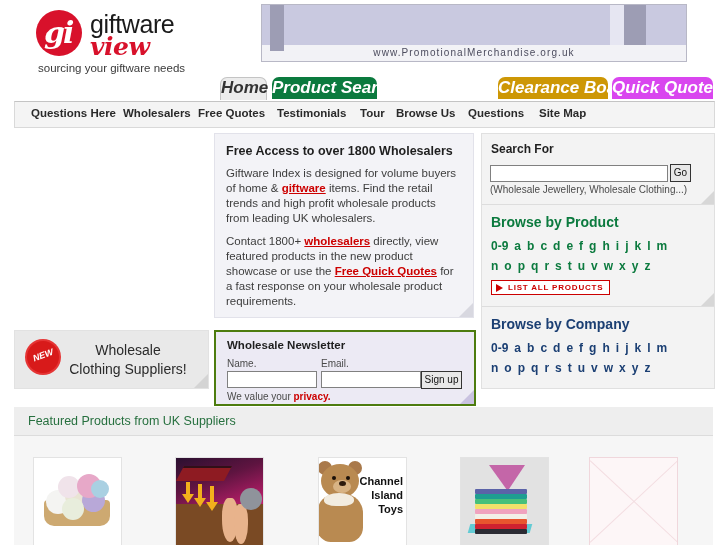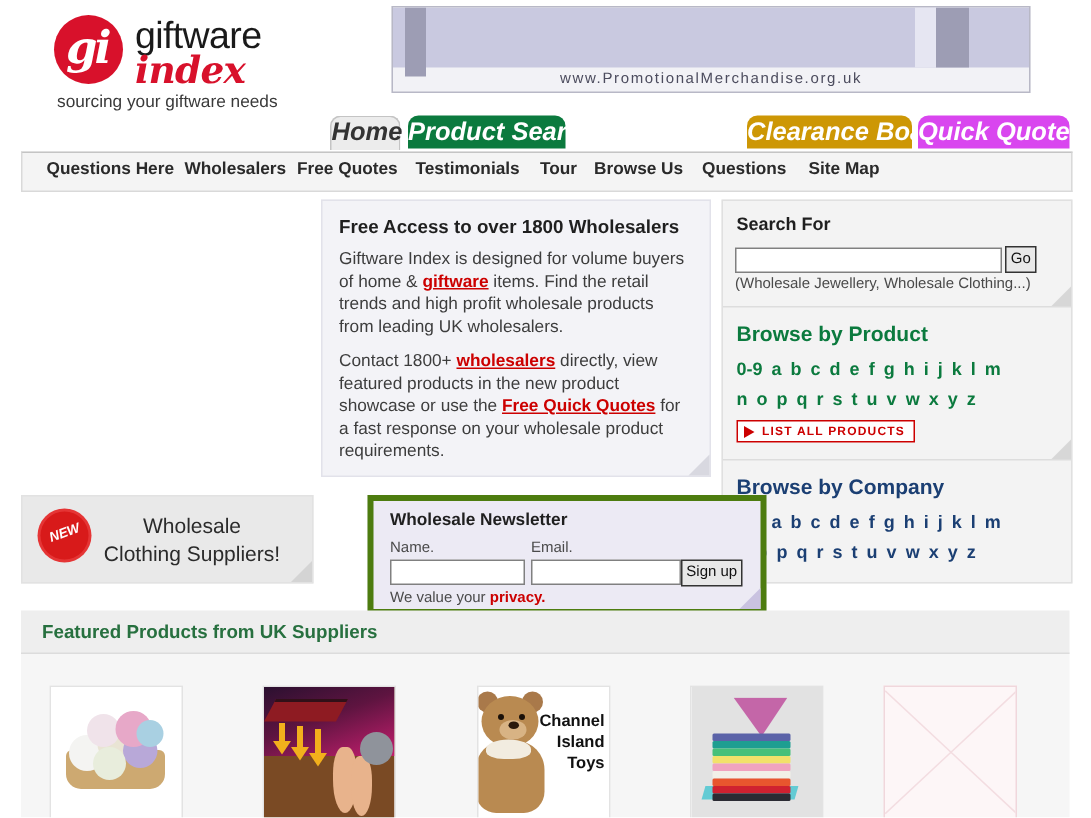--- a/index.html
+++ b/index.html
@@ -262,22 +262,21 @@
     text-align: center;
     font-size: 14px; color: #2b2b2b;
     line-height: 19px;
   }
 
   
   .news {
     position: absolute; left: 214px; top: 330px;
     width: 258px; height: 72px;
     background: #eceaf4;
-    border: 4px solid #4d7c0f;
-    margin-left: 31px;
+    border: 2px solid #4d7c0f;
   }
   .news .corner {
     position: absolute; right: 0; bottom: 0;
     width: 0; height: 0;
     border-left: 14px solid transparent;
     border-bottom: 14px solid #c9c2e0;
   }
   .news-h {
     position: absolute; left: 11px; top: 7px;
     font-size: 11.5px; font-weight: bold; color: #1f1f1f;
@@ -307,21 +306,21 @@
 
   
   .featured-bar {
     position: absolute; left: 14px; top: 407px;
     width: 699px; height: 28px;
     background: #eeeeee;
     border-bottom: 1px solid #dcdcdc;
   }
   .featured-bar span {
     position: absolute; left: 14px; top: 7px;
-    font-size: 12.5px; font-weight: bold; color: #27703f;
+    font-size: 12.5px; font-weight: normal; color: #27703f;
   }
   .featured-strip {
     position: absolute; left: 14px; top: 436px;
     width: 699px; height: 109px;
     background: #f6f6f6;
   }
   .thumb {
     position: absolute; top: 21px;
     width: 87px; height: 88px;
     background: #ffffff;
@@ -461,21 +460,21 @@
 <div id="page">
 
   <div class="header">
 
     <div class="logo-wrap">
       <div class="logo-mark">
         <span class="g">g</span>
         <span class="i">i</span>
       </div>
       <div class="logo-giftware">giftware</div>
-      <div class="logo-index">index</div>
+      <div class="logo-index">view</div>
       <div class="logo-tag">sourcing your giftware needs</div>
     </div>
 
     <div class="banner">
       <div class="banner-body">
         <div class="banner-bar-a"></div>
         <div class="banner-bar-b"></div>
         <div class="banner-bar-c"></div>
       </div>
       <div class="banner-url">www.PromotionalMerchandise.org.uk</div>

